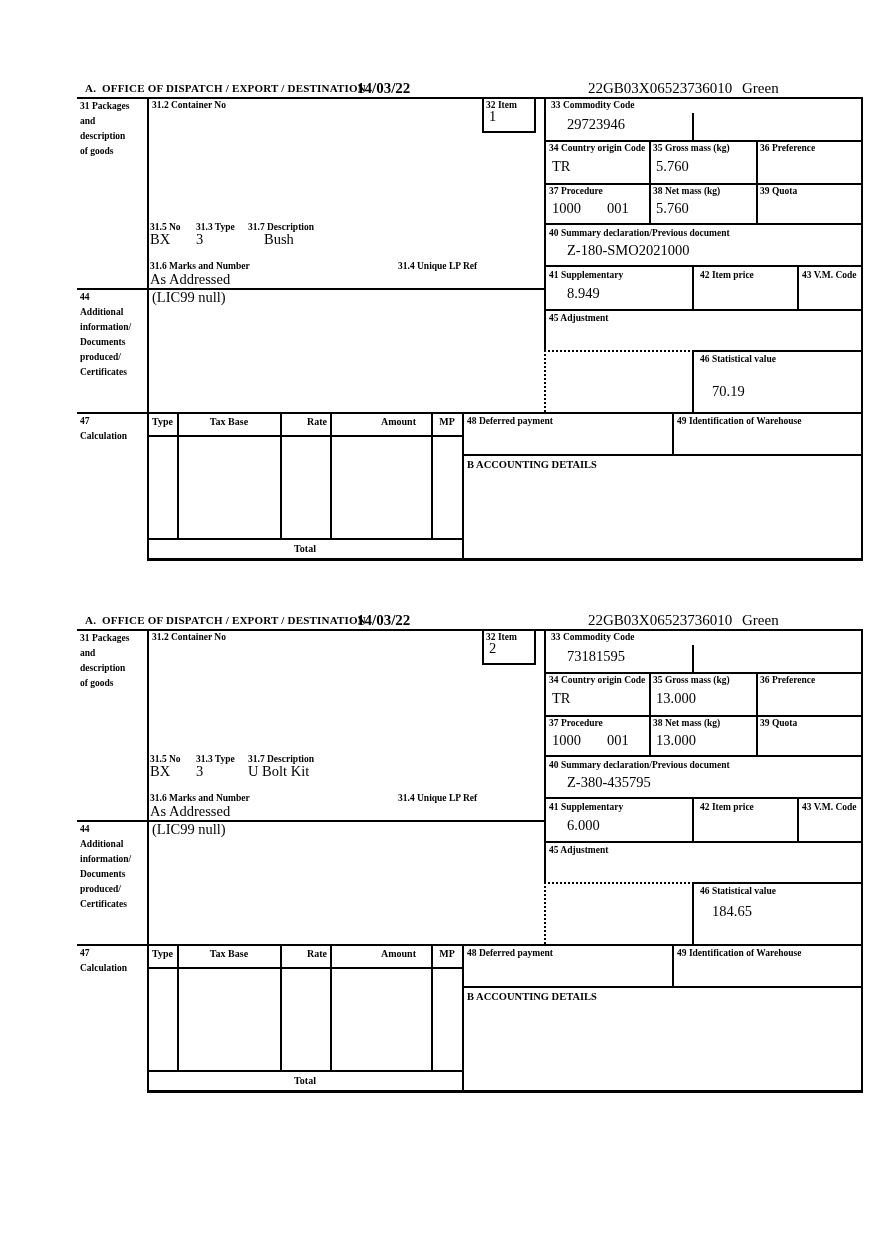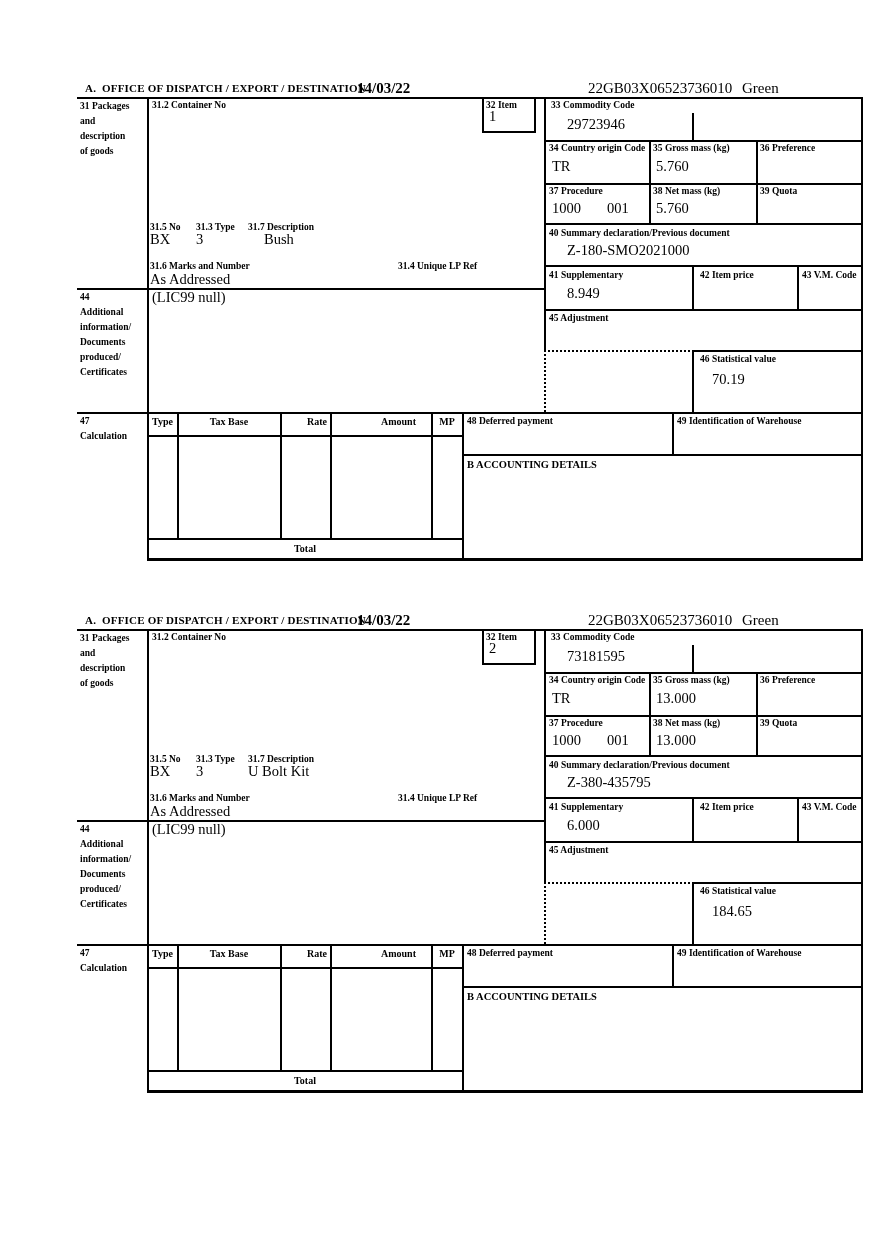--- a/index.html
+++ b/index.html
@@ -100,21 +100,21 @@
     <span class="t val" style="left:567px;top:163px;">Z-180-SMO2021000</span>
 
     <span class="t lbl" style="left:549px;top:190px;">41 Supplementary</span>
     <span class="t val" style="left:567px;top:206px;">8.949</span>
     <span class="t lbl" style="left:700px;top:190px;">42 Item price</span>
     <span class="t lbl" style="left:802px;top:190px;">43 V.M. Code</span>
 
     <span class="t lbl" style="left:549px;top:233px;">45 Adjustment</span>
 
     <span class="t lbl" style="left:700px;top:274px;">46 Statistical value</span>
-    <span class="t val" style="left:712px;top:292px;">70.19</span>
+    <span class="t val" style="left:712px;top:304px;">70.19</span>
 
     <span class="t lbl" style="left:150px;top:142px;">31.5 No</span>
     <span class="t lbl" style="left:196px;top:142px;">31.3 Type</span>
     <span class="t lbl" style="left:248px;top:142px;">31.7 Description</span>
     <span class="t val" style="left:150px;top:152px;">BX</span>
     <span class="t val" style="left:196px;top:152px;">3</span>
     <span class="t val" style="left:248px;top:152px;margin-left:16px;">Bush</span>
 
     <span class="t lbl" style="left:150px;top:181px;">31.6 Marks and Number</span>
     <span class="t lbl" style="left:398px;top:181px;">31.4 Unique LP Ref</span>

